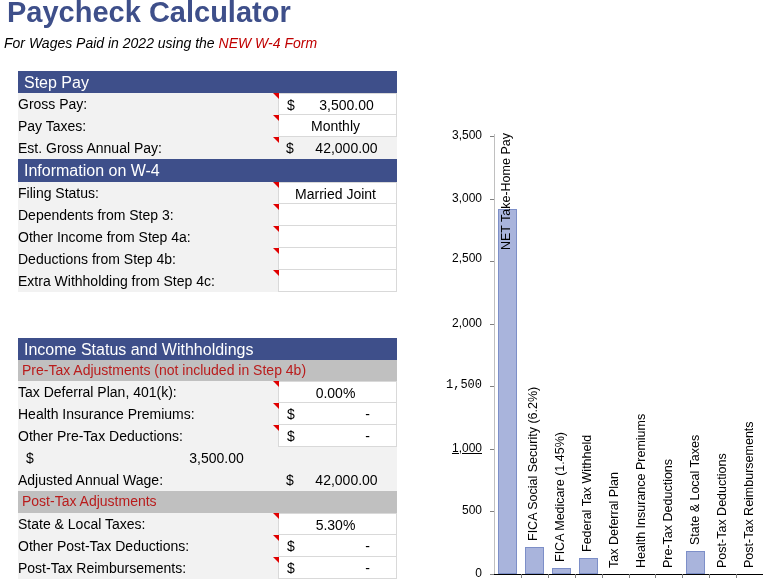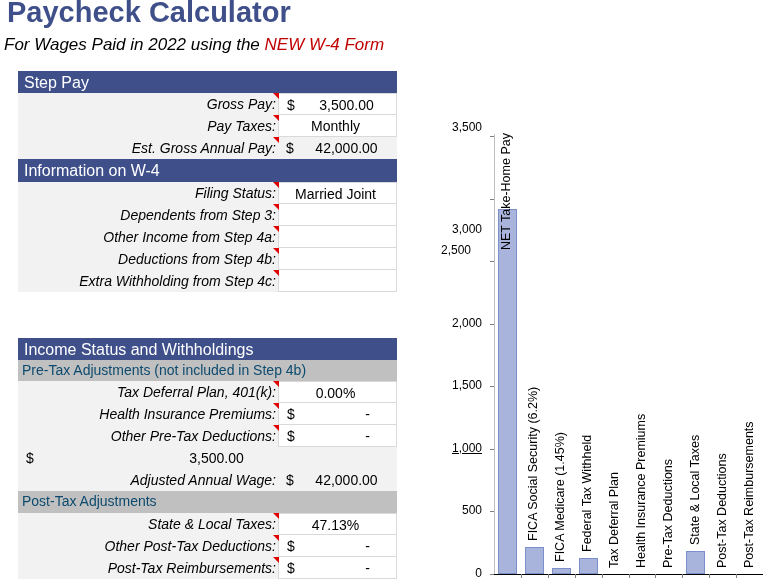--- a/index.html
+++ b/index.html
@@ -1,24 +1,24 @@
 <!DOCTYPE html>
 <html><head>
 <meta charset="utf-8">
 <style>
   html, body { margin:0; padding:0; background:#ffffff; }
   body { width:763px; height:580px; position:relative; overflow:hidden; font-family:"Liberation Sans", sans-serif; }
   .title { position:absolute; left:7px; top:-4px; font-size:29px; font-weight:bold; color:#3e4f8a; letter-spacing:0px; }
-  .subtitle { position:absolute; left:4px; top:35px; font-size:17px; font-style:italic; color:#000; }
+  .subtitle { position:absolute; left:4px; top:35px; font-size:14px; font-style:italic; color:#000; }
   .subtitle .accent { color:#c00000; }
   .sheet { position:absolute; left:18px; width:379px; }
   .hdr { height:22px; background:#3e4f8a; color:#fff; font-size:16px; line-height:23px; padding-left:6px; box-sizing:border-box; }
-  .band { height:21px; background:#c0c0c0; color:#0c4a6e; font-size:14px; line-height:21px; padding-left:4px; box-sizing:border-box; }
+  .band { height:21px; background:#c0c0c0; color:#b91c1c; font-size:14px; line-height:21px; padding-left:4px; box-sizing:border-box; }
   .row { height:22px; display:flex; background:#f2f2f2; font-size:14px; line-height:22px; }
-  .row .lbl { width:260px; text-align:right; padding-right:2px; box-sizing:border-box; position:relative;font-style:italic; }
+  .row .lbl { width:260px; padding-right:2px; box-sizing:border-box; position:relative; }
   .row .lbl.comment::after { content:""; position:absolute; right:-1px; top:0; width:0; height:0; border-top:6px solid #e00000; border-left:6px solid transparent; }
   .row .cell { flex:1; display:flex; box-sizing:border-box; }
   .row .cell.input { background:#fff; border:1px solid #d9d9d9; border-top:none; }
   .row .cell.input.first { border-top:1px solid #d9d9d9; }
   .row .cur { width:22px; padding-left:8px; box-sizing:border-box; }
   .row .val { flex:1; text-align:center; padding-right:4px; }
   .row .val.dash { text-align:right; padding-right:26px; }
   .chart { position:absolute; left:430px; top:100px; width:333px; height:480px; }
   .yaxis-line { position:absolute; left:64px; top:34px; width:1px; height:440px; background:#c0c0c0; }
   .xaxis-line { position:absolute; left:64px; top:474px; width:269px; height:1px; background:#000; }
@@ -123,21 +123,21 @@
     <div class="lbl">Adjusted Annual Wage:</div>
     <div class="cell">
         <span class="cur">$</span>
         <span class="val">42,000.00</span>
       </div>
   </div>
   <div class="band" style="height:22px;">Post-Tax Adjustments</div>
   <div class="row">
     <div class="lbl comment">State &amp; Local Taxes:</div>
     <div class="cell input first">
-        <span class="val">47.13%</span>
+        <span class="val">5.30%</span>
       </div>
   </div>
   <div class="row">
     <div class="lbl comment">Other Post-Tax Deductions:</div>
     <div class="cell input">
         <span class="cur">$</span>
         <span class="val dash">-</span>
       </div>
   </div>
   <div class="row">
@@ -151,29 +151,29 @@
 
 <div class="chart" id="chart">
   <div class="yaxis-line"></div>
   <div class="xaxis-line"></div>
 <div class="ytick" style="top: 466px;">0</div>
     <div class="ytickmark" style="top: 474px;"></div>
     <div class="ytick" style="top: 403.429px;">500</div>
     <div class="ytickmark" style="top: 411.429px;"></div>
     <div class="ytick" style="top: 340.857px; text-decoration: underline;">1,000</div>
     <div class="ytickmark" style="top: 348.857px;"></div>
-    <div class="ytick" style="top: 278.286px;">1,500</div>
+    <div class="ytick" style="top: 278.286px; font-family: Liberation Mono, monospace;">1,500</div>
     <div class="ytickmark" style="top: 286.286px;"></div>
     <div class="ytick" style="top: 215.714px;">2,000</div>
     <div class="ytickmark" style="top: 223.714px;"></div>
-    <div class="ytick" style="top: 143px; text-align: center;">2,500</div>
+    <div class="ytick" style="top: 151px;">2,500</div>
     <div class="ytickmark" style="top: 161.143px;"></div>
-    <div class="ytick" style="top: 90.5714px; margin-top: 31px;">3,000</div>
+    <div class="ytick" style="top: 90.5714px;">3,000</div>
     <div class="ytickmark" style="top: 98.5714px;"></div>
-    <div class="ytick" style="top: 20px;">3,500</div>
+    <div class="ytick" style="top: 28px;">3,500</div>
     <div class="ytickmark" style="top: 36px;"></div>
     <div class="bar" style="left: 68px; width: 18.9px; top: 108.958px; height: 365.042px;"></div>
     <div class="xtickmark" style="left: 90.9px;"></div>
     <div class="blabel" style="left: 69.45px; top: 150px;">NET Take-Home Pay</div>
     <div class="bar" style="left: 94.9px; width: 18.9px; top: 446.844px; height: 27.156px;"></div>
     <div class="xtickmark" style="left: 117.8px;"></div>
     <div class="blabel" style="left: 96.35px; top: 440.844px;">FICA Social Security (6.2%)</div>
     <div class="bar" style="left: 121.8px; width: 18.9px; top: 467.618px; height: 6.38229px;"></div>
     <div class="xtickmark" style="left: 144.7px;"></div>
     <div class="blabel" style="left: 123.25px; top: 461.618px;">FICA Medicare (1.45%)</div>

